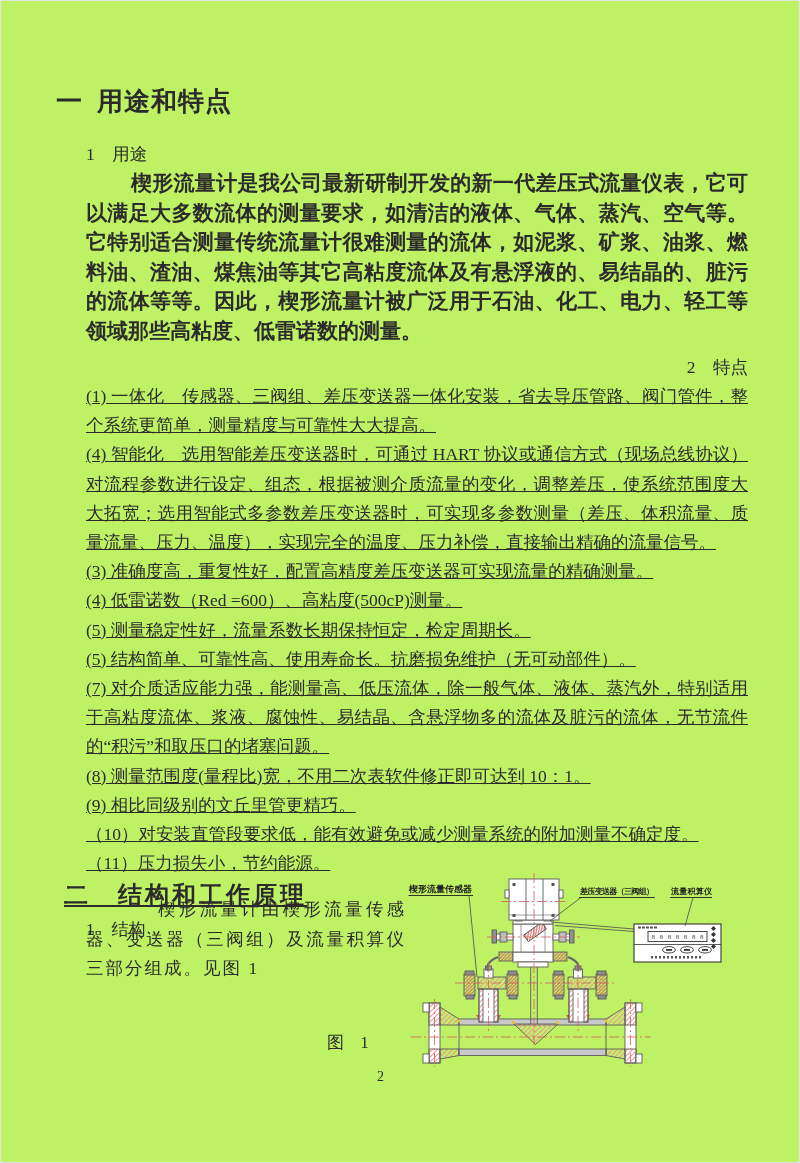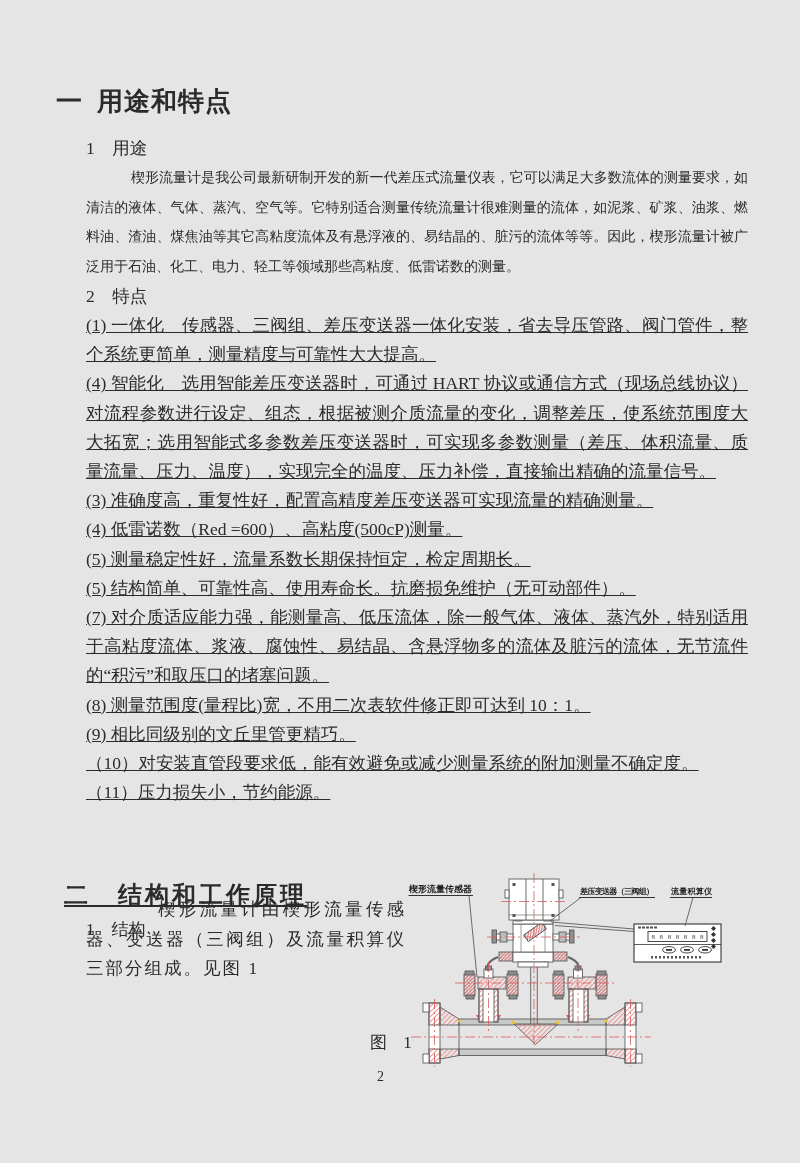--- a/index.html
+++ b/index.html
@@ -1,32 +1,32 @@
 <!DOCTYPE html>
 <html><head>
 <meta charset="utf-8">
 <style>
   html,body{margin:0;padding:0;background:#ffffff;}
   .page{
-    position:relative;width:800px;height:1163px;background:#e5e5e5;
+    position:relative;width:800px;height:1163px;background:#bef264;
     font-family:"Liberation Serif","DejaVu Serif",serif;color:#2b2b2b;
     box-sizing:border-box;border:1px solid #e3e3e3;overflow:hidden;
   }
   .content{position:absolute;left:55px;top:86px;width:692px;}
   h1.sec{font-size:26px;font-weight:600;line-height:30px;margin:0;letter-spacing:1px;}
-  .sh{font-size:17.5px;line-height:30px;margin-top:16px;padding-left:30px;font-family:Liberation Serif, serif;}
-  .sh2{font-size:17.5px;line-height:30px;margin-top:0;padding-left:30px;}
-  p.para{font-size:14px;line-height:29.5px;margin:0;padding-left:30px;
-         text-align:justify;text-indent:45px;}
+  .sh{font-size:17.5px;line-height:30px;margin-top:22px;padding-left:30px;font-family:Liberation Serif, serif;}
+  .sh2{font-size:17.5px;line-height:30px;margin-top:6px;padding-left:30px;text-align:right;}
+  p.para{font-size:21px;line-height:29.5px;margin:0;padding-left:30px;
+         text-align:justify;text-indent:45px;font-weight:bold;}
   .features p{font-size:17.5px;line-height:29.2px;margin:0;padding-left:30px;text-align:justify;text-decoration:underline;}
   h2.sec2{position:absolute;left:55px;top:870px;margin:8px;font-size:24px;font-weight:600;letter-spacing:3px;text-decoration:underline;}
   .struct-head{position:absolute;left:85px;top:917px;font-size:17px;}
   .struct-para{position:absolute;left:85px;top:894px;width:320px;font-size:17.5px;
                line-height:29.5px;letter-spacing:2px;text-align:justify;text-indent:72px;}
-  .fig-caption{position:absolute;left:326px;top:1030px;font-size:17px;letter-spacing:6px;margin-left:43px;}
+  .fig-caption{position:absolute;left:326px;top:1030px;font-size:17px;letter-spacing:6px;}
   .page-num{position:absolute;left:376px;top:1068px;font-size:14px;}
   .figure-wrap{position:absolute;left:402px;top:858px;width:360px;height:212px;}
   svg text{font-family:"Liberation Serif","DejaVu Serif",serif;}
 </style>
 </head>
 <body>
 
 <div class="page">
 
   <div class="content">

